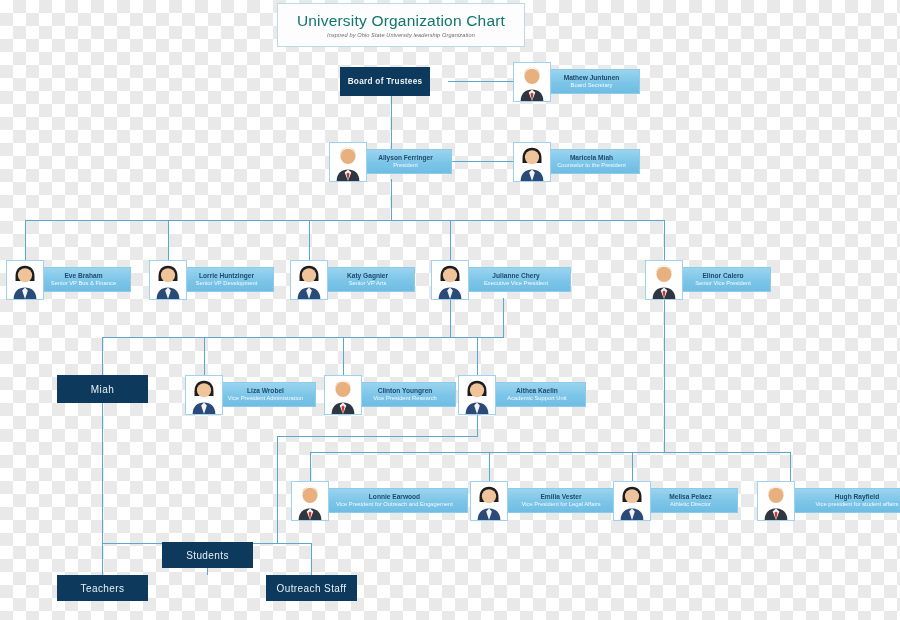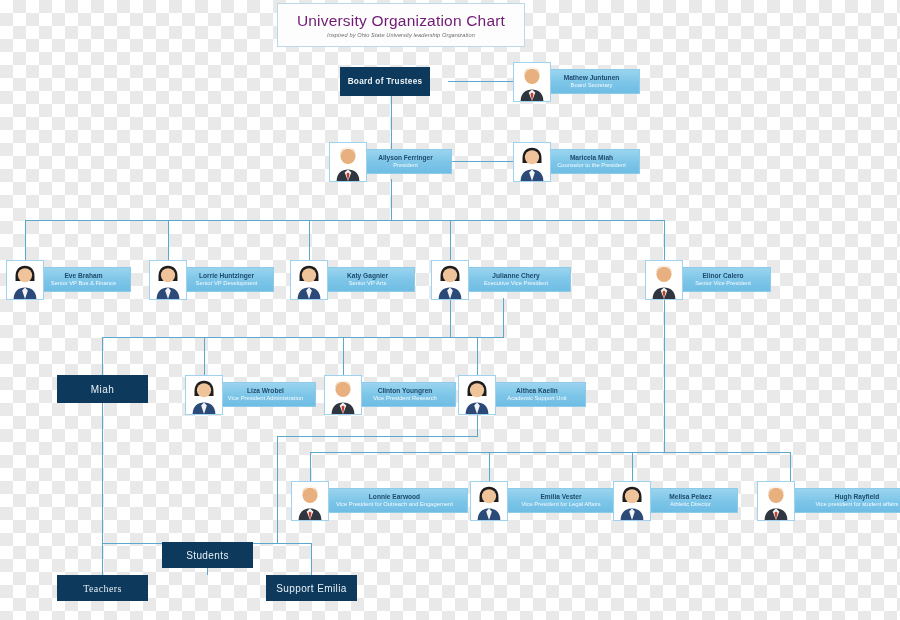--- a/index.html
+++ b/index.html
@@ -21,21 +21,21 @@
   .ln{position:absolute;background:#5ba8cc;z-index:1;}
   .lnh{height:1px;}
   .lnv{width:1px;}
 
   
   .title-card{
     position:absolute;left:277px;top:3px;width:246px;height:42px;
     background:#fdfdfd;border:1px solid #bcd9ea;z-index:3;
     display:flex;flex-direction:column;align-items:center;justify-content:center;
   }
-  .title-main{font-size:15.5px;color:#701a75;letter-spacing:.2px;line-height:1.1;}
+  .title-main{font-size:15.5px;color:#0f766e;letter-spacing:.2px;line-height:1.1;}
   .title-sub{font-size:5.6px;color:#6d6d6d;font-style:italic;margin-top:3px;letter-spacing:.1px;}
 
   
   .unit{
     position:absolute;background:#0d3a5c;z-index:3;
     display:flex;align-items:center;justify-content:center;
     color:#eef4f8;font-size:8.2px;font-weight:bold;letter-spacing:.3px;
   }
   .unit.soft{font-weight:normal;font-size:10px;letter-spacing:.4px;color:#e8f0f6;}
 
@@ -104,23 +104,23 @@
   <div class="ln lnv" style="left:207px;top:543px;height:32px;"></div>
   <div class="ln lnv" style="left:311px;top:543px;height:32px;"></div>
 
   <div class="title-card">
     <div class="title-main">University Organization Chart</div>
     <div class="title-sub">Inspired by Ohio State University leadership Organization</div>
   </div>
 
   <div class="unit" style="left:340px;top:67px;width:90px;height:29px;">Board of Trustees</div>
   <div class="unit soft" style="left:57px;top:375px;width:91px;height:28px;">Miah</div>
-  <div class="unit soft" style="left:57px;top:575px;width:91px;height:26px;font-family:Liberation Serif, serif;">Teachers</div>
+  <div class="unit soft" style="left:57px;top:575px;width:91px;height:26px;">Teachers</div>
   <div class="unit soft" style="left:162px;top:542px;width:91px;height:26px;">Students</div>
-  <div class="unit soft" style="left:266px;top:575px;width:91px;height:26px;">Support Emilia</div>
+  <div class="unit soft" style="left:266px;top:575px;width:91px;height:26px;">Outreach Staff</div>
 
   <div class="person" style="left:513px;top:62px;">
     <span class="avatar">
       <svg viewBox="0 0 38 40">
           <rect width="38" height="40" fill="#fff"></rect>
           <circle cx="19" cy="14" r="8" fill="#e8b07e"></circle>
           <path d="M11 13a8 8 0 0 1 16 0c0-6-3.5-8-8-8s-8 2-8 8z" fill="#d9a05f"></path>
           <path d="M7 40c0-8 5.4-12 12-12s12 4 12 12z" fill="#2f3640"></path>
           <path d="M19 28l-3.5 3 3.5 9 3.5-9z" fill="#f2f2f2"></path>
           <path d="M19 31l-1.6 1.5 1.6 7.5 1.6-7.5z" fill="#c0392b"></path>

